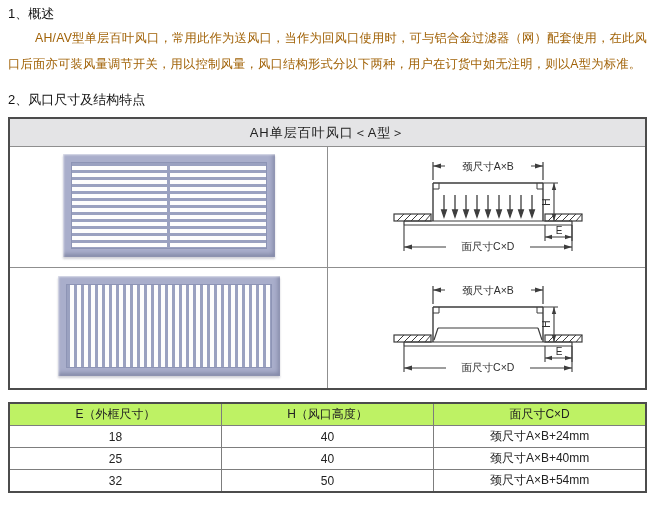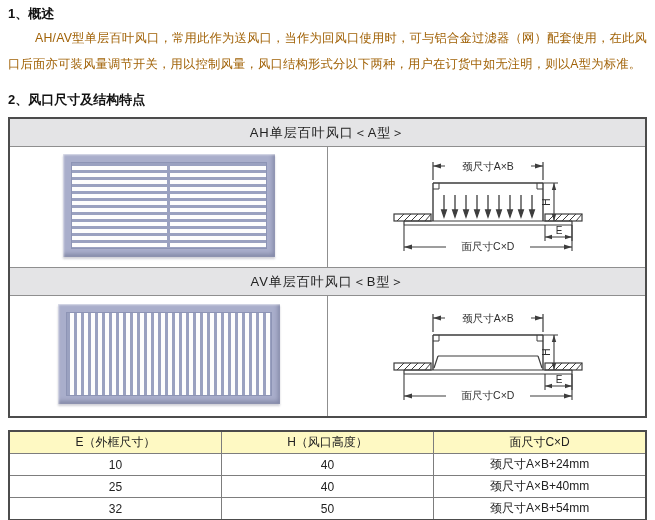--- a/index.html
+++ b/index.html
@@ -2,21 +2,21 @@
 <html><head>
 <meta charset="utf-8">
 <style>
   html,body{margin:0;padding:0;}
   body{
     width:655px;height:520px;background:#ffffff;overflow:hidden;position:relative;
     font-family:"Liberation Sans","DejaVu Sans",sans-serif;color:#1c1c1c;
   }
   .page{position:relative;width:655px;height:520px;}
   .sec-title{
-    margin:5px 8px 0 8px;font-size:13px;font-weight:bold;color:#111;line-height:17px;
+    margin:5px 8px 0 8px;font-size:13px;font-weight:normal;color:#111;line-height:17px;
   }
   .sec-title.second{margin-top:14px;}
   .para{
     margin:3px 8px 0 8px;font-size:12.3px;line-height:26px;color:#a16207;
     text-indent:2.2em;letter-spacing:.2px;
   }
   
   table{border-collapse:collapse;table-layout:fixed;}
   .product-table{width:639px;margin:9px 0 0 8px;border:2px solid #4c4c4c;}
   .product-table td{border:1.5px solid #8f8f8f;padding:0;}
@@ -47,21 +47,21 @@
   .drawing text{
     font-family:"Liberation Sans","DejaVu Sans",sans-serif;font-size:10.5px;fill:#2e2e2e;
   }
   .drawing text.dimletter{font-size:10px;}
   
   .dim-table{width:639px;margin:12px 0 0 8px;border:2px solid #4c4c4c;}
   .dim-table th,.dim-table td{
     border:1.5px solid #7d7d7d;height:21px;text-align:center;vertical-align:middle;
     font-size:12px;font-weight:normal;color:#222;padding:0;
   }
-  .dim-table th{background:#fef9c3;}
+  .dim-table th{background:#bef264;}
 </style>
 </head>
 <body>
 
 <div class="page">
 
   <div class="sec-title">1、概述</div>
   <p class="para">AH/AV型单层百叶风口，常用此作为送风口，当作为回风口使用时，可与铝合金过滤器（网）配套使用，在此风口后面亦可装风量调节开关，用以控制风量，风口结构形式分以下两种，用户在订货中如无注明，则以A型为标准。</p>
   <div class="sec-title second">2、风口尺寸及结构特点</div>
 
@@ -127,23 +127,20 @@
             </g>
             <polygon points="76,100 84,97.6 84,102.4" fill="#3d3d3d"></polygon>
             <polygon points="244,100 236,97.6 236,102.4" fill="#3d3d3d"></polygon>
             <rect x="118" y="92" width="84" height="13" fill="#ffffff"></rect>
             <text x="160" y="103" text-anchor="middle">面尺寸C×D</text>
           </svg>
         </td>
       </tr>
 
       <tr>
-        <td class="ptitle" colspan="2">AV单层百叶风口＜B型＞</td>
-      </tr>
-      <tr>
         <td class="photo-cell">
           <div class="photo photo-b">
             <div class="inner"></div>
           </div>
         </td>
         <td class="draw-cell">
           <svg class="drawing" width="321" height="116" viewBox="0 0 321 116">
             <g stroke="#3d3d3d" stroke-width="1.2" fill="none">
               <path d="M105,36 V18 M215,36 V18 M105,22 H215"></path>
             </g>
@@ -191,21 +188,21 @@
   <table class="dim-table">
     <thead>
       <tr>
         <th>E（外框尺寸）</th>
         <th>H（风口高度）</th>
         <th>面尺寸C×D</th>
       </tr>
     </thead>
     <tbody>
       <tr>
-        <td>10</td>
+        <td>18</td>
         <td>40</td>
         <td>颈尺寸A×B+24mm</td>
       </tr>
       <tr>
         <td>25</td>
         <td>40</td>
         <td>颈尺寸A×B+40mm</td>
       </tr>
       <tr>
         <td>32</td>

